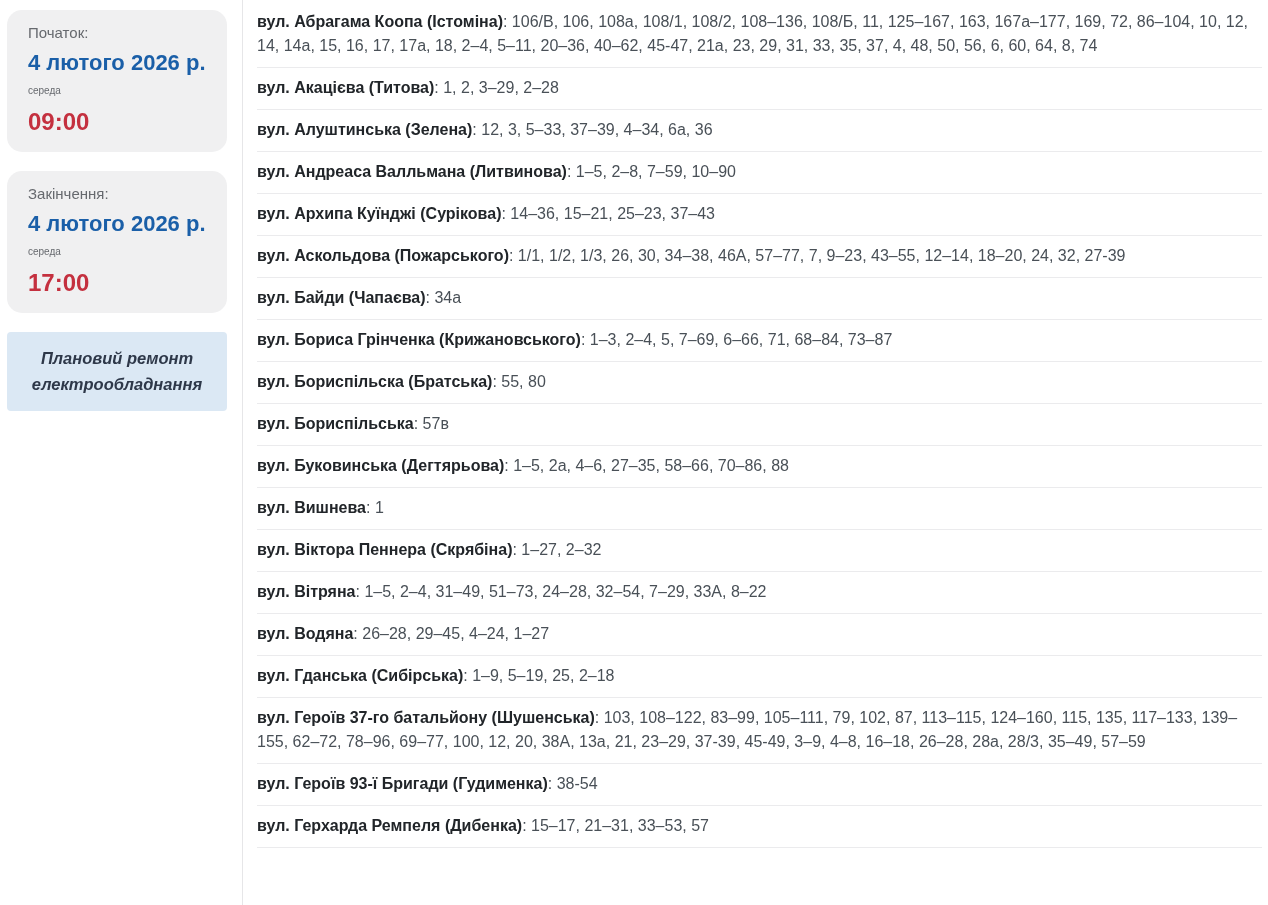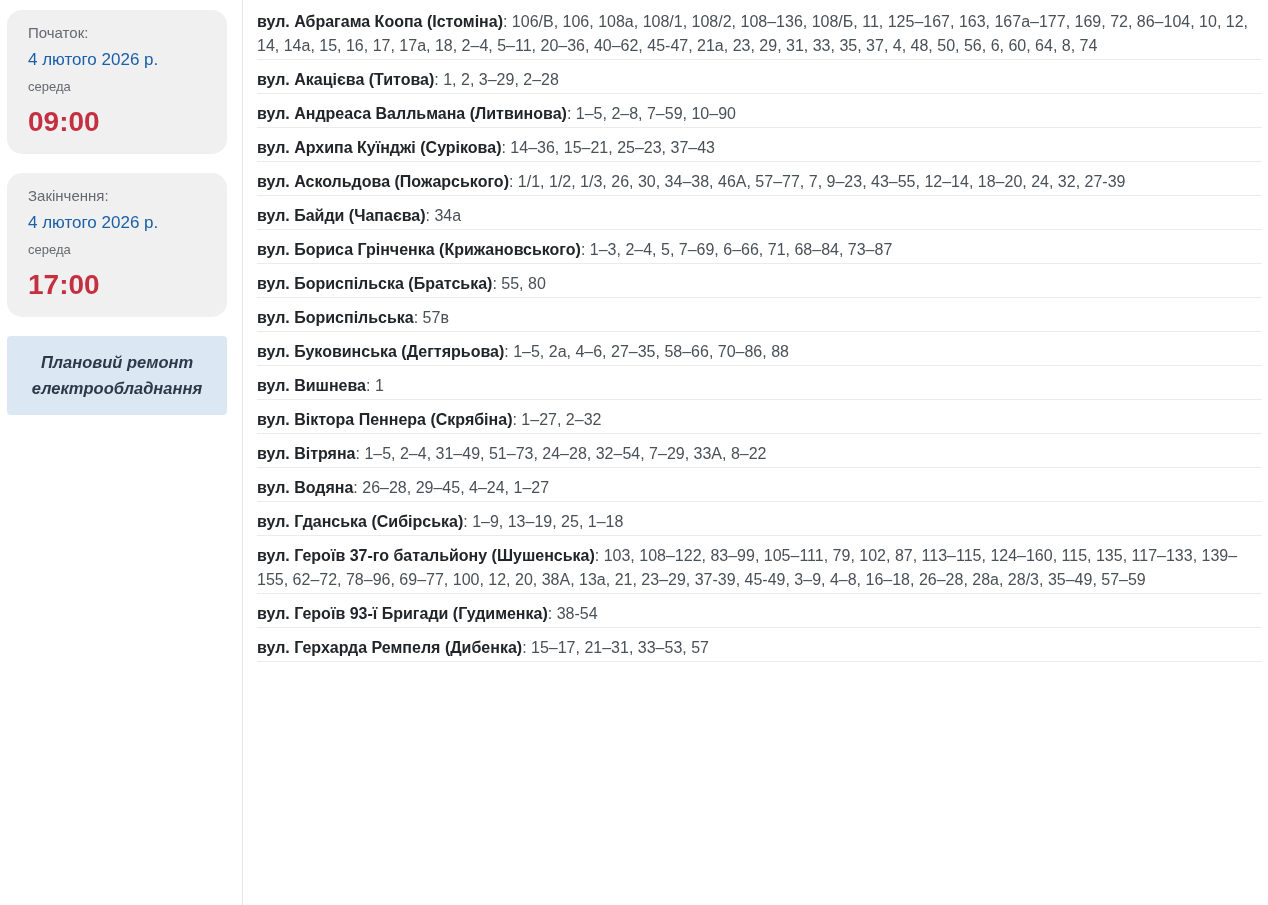--- a/index.html
+++ b/index.html
@@ -31,42 +31,42 @@
     border-right:1px solid var(--sidebar-border);
     padding:10px 15px 10px 7px;
   }
   .info-card{
     background:var(--card-bg);
     border-radius:15px;
     padding:14px 21px 16px;
     margin-bottom:19px;
   }
   .info-label{color:var(--muted-gray);font-size:15px;margin-bottom:9px}
-  .info-date{color:var(--accent-blue);font-size:17px;font-weight:400;margin-bottom:9px}
-  .info-weekday{color:var(--muted-gray);font-size:13px;margin-bottom:12px}
-  .info-time{color:var(--accent-red);font-size:28px;font-weight:700}
+  .info-date{color:var(--accent-blue);font-size:22px;font-weight:700;margin-bottom:9px}
+  .info-weekday{color:var(--muted-gray);font-size:10px;margin-bottom:12px}
+  .info-time{color:var(--accent-red);font-size:24px;font-weight:700}
   .note-card{
     background:var(--note-bg);
     border-radius:4px;
     padding:14px 0;
     text-align:center;
   }
   .note-text{
     color:var(--note-text);
     font-size:16.5px;
     font-weight:700;
     font-style:italic;
     line-height:1.55;
     display:inline-block;
   }
 
   
   .content{flex:1;padding:2px 6px 0 14px;min-width:0}
   .street-row{
-    padding:8px 0 1px;
+    padding:8px 0 9px;
     border-bottom:1px solid var(--divider);
     font-size:16px;
     line-height:24px;
     color:var(--numbers-color);
   }
   .street-name{font-weight:700;color:var(--name-color)}
 </style>
 </head>
 <body>
 
@@ -92,20 +92,21 @@
       <span class="note-text">Плановий ремонт електрообладнання</span>
     </div>
 
   </aside>
 
   <main class="content">
   <div class="street-row"><span class="street-name">вул. Абрагама Коопа (Істоміна)</span><span class="street-sep">: </span><span class="street-numbers">106/В, 106, 108а, 108/1, 108/2, 108–136, 108/Б, 11, 125–167, 163, 167а–177, 169, 72, 86–104, 10, 12, 14, 14а, 15, 16, 17, 17а, 18, 2–4, 5–11, 20–36, 40–62, 45-47, 21а, 23, 29, 31, 33, 35, 37, 4, 48, 50, 56, 6, 60, 64, 8, 74</span></div>
 
   <div class="street-row"><span class="street-name">вул. Акацієва (Титова)</span><span class="street-sep">: </span><span class="street-numbers">1, 2, 3–29, 2–28</span></div>
 
+  <div class="street-row"><span class="street-name">вул. Алуштинська (Зелена)</span><span class="street-sep">: </span><span class="street-numbers">12, 3, 5–33, 37–39, 4–34, 6а, 36</span></div>
 
   <div class="street-row"><span class="street-name">вул. Андреаса Валльмана (Литвинова)</span><span class="street-sep">: </span><span class="street-numbers">1–5, 2–8, 7–59, 10–90</span></div>
 
   <div class="street-row"><span class="street-name">вул. Архипа Куїнджі (Сурікова)</span><span class="street-sep">: </span><span class="street-numbers">14–36, 15–21, 25–23, 37–43</span></div>
 
 
   <div class="street-row"><span class="street-name">вул. Аскольдова (Пожарського)</span><span class="street-sep">: </span><span class="street-numbers">1/1, 1/2, 1/3, 26, 30, 34–38, 46А, 57–77, 7, 9–23, 43–55, 12–14, 18–20, 24, 32, 27-39</span></div>
 
   <div class="street-row"><span class="street-name">вул. Байди (Чапаєва)</span><span class="street-sep">: </span><span class="street-numbers">34а</span></div>
 
@@ -119,21 +120,21 @@
 
   <div class="street-row"><span class="street-name">вул. Вишнева</span><span class="street-sep">: </span><span class="street-numbers">1</span></div>
 
   <div class="street-row"><span class="street-name">вул. Віктора Пеннера (Скрябіна)</span><span class="street-sep">: </span><span class="street-numbers">1–27, 2–32</span></div>
 
 
   <div class="street-row"><span class="street-name">вул. Вітряна</span><span class="street-sep">: </span><span class="street-numbers">1–5, 2–4, 31–49, 51–73, 24–28, 32–54, 7–29, 33А, 8–22</span></div>
 
   <div class="street-row"><span class="street-name">вул. Водяна</span><span class="street-sep">: </span><span class="street-numbers">26–28, 29–45, 4–24, 1–27</span></div>
 
-  <div class="street-row"><span class="street-name">вул. Гданська (Сибірська)</span><span class="street-sep">: </span><span class="street-numbers">1–9, 13–19, 25, 1–18</span></div>
+  <div class="street-row"><span class="street-name">вул. Гданська (Сибірська)</span><span class="street-sep">: </span><span class="street-numbers">1–9, 5–19, 25, 2–18</span></div>
 
   <div class="street-row"><span class="street-name">вул. Героїв 37-го батальйону (Шушенська)</span><span class="street-sep">: </span><span class="street-numbers">103, 108–122, 83–99, 105–111, 79, 102, 87, 113–115, 124–160, 115, 135, 117–133, 139–155, 62–72, 78–96, 69–77, 100, 12, 20, 38А, 13а, 21, 23–29, 37-39, 45-49, 3–9, 4–8, 16–18, 26–28, 28а, 28/3, 35–49, 57–59</span></div>
 
   <div class="street-row"><span class="street-name">вул. Героїв 93-ї Бригади (Гудименка)</span><span class="street-sep">: </span><span class="street-numbers">38-54</span></div>
 
   <div class="street-row"><span class="street-name">вул. Герхарда Ремпеля (Дибенка)</span><span class="street-sep">: </span><span class="street-numbers">15–17, 21–31, 33–53, 57</span></div>
 </main>
 
 </div>
 

